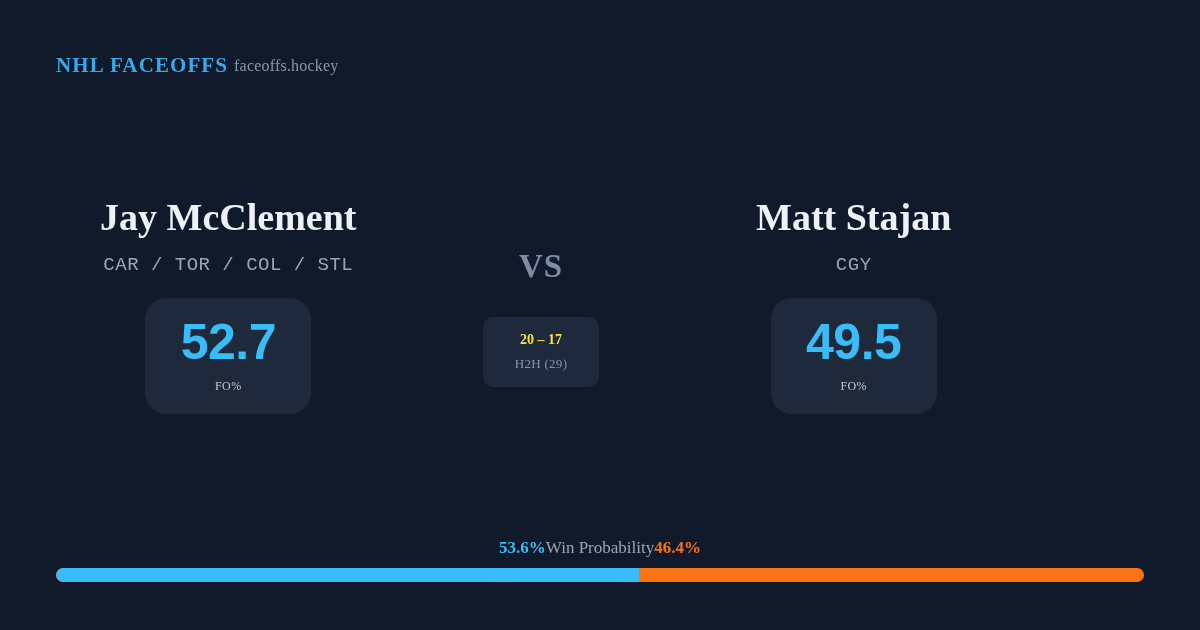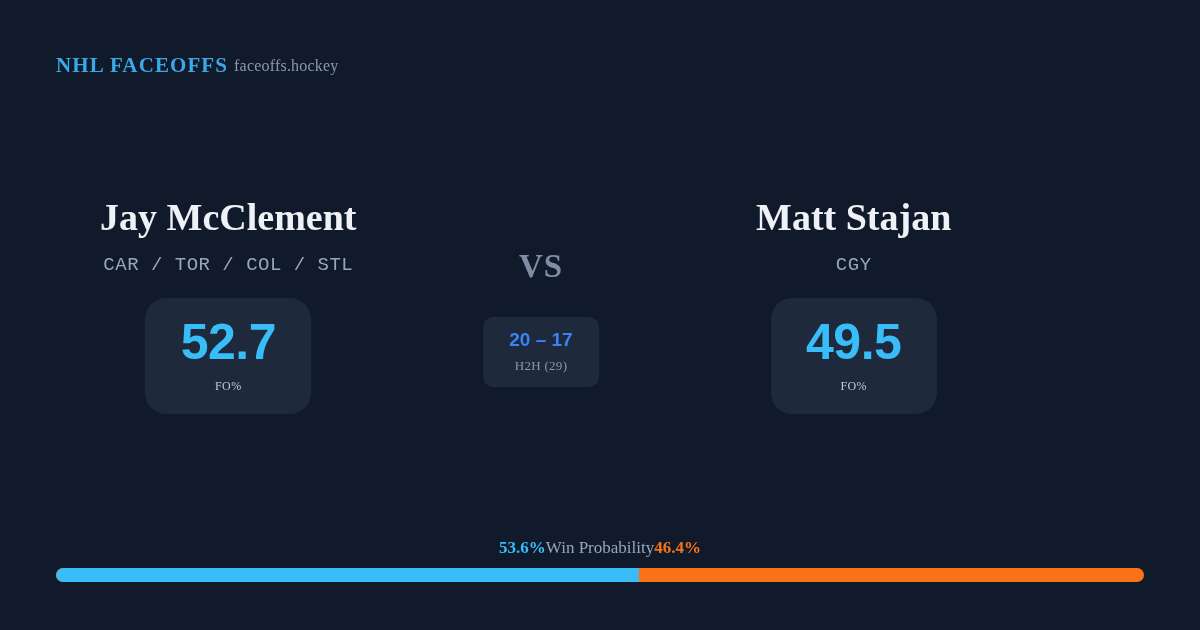--- a/index.html
+++ b/index.html
@@ -129,24 +129,24 @@
     width: 116px;
     height: 70px;
     background: #1e293b;
     border-radius: 10px;
     display: flex;
     flex-direction: column;
     align-items: center;
     justify-content: center;
   }
   .h2h-record {
-    font-family: Liberation Sans, sans-serif;
-    font-weight: bold;
-    font-size: 19px;
-    color: #3b82f6;
+    font-family: Liberation Serif, serif;
+    font-weight: bold;
+    font-size: 14px;
+    color: #fde047;
     line-height: 1;
     white-space: nowrap;
   }
   .h2h-label {
     font-family: "Liberation Serif", serif;
     font-size: 13px;
     color: #8b97ab;
     margin-top: 9px;
     letter-spacing: 0.3px;
     white-space: nowrap;

